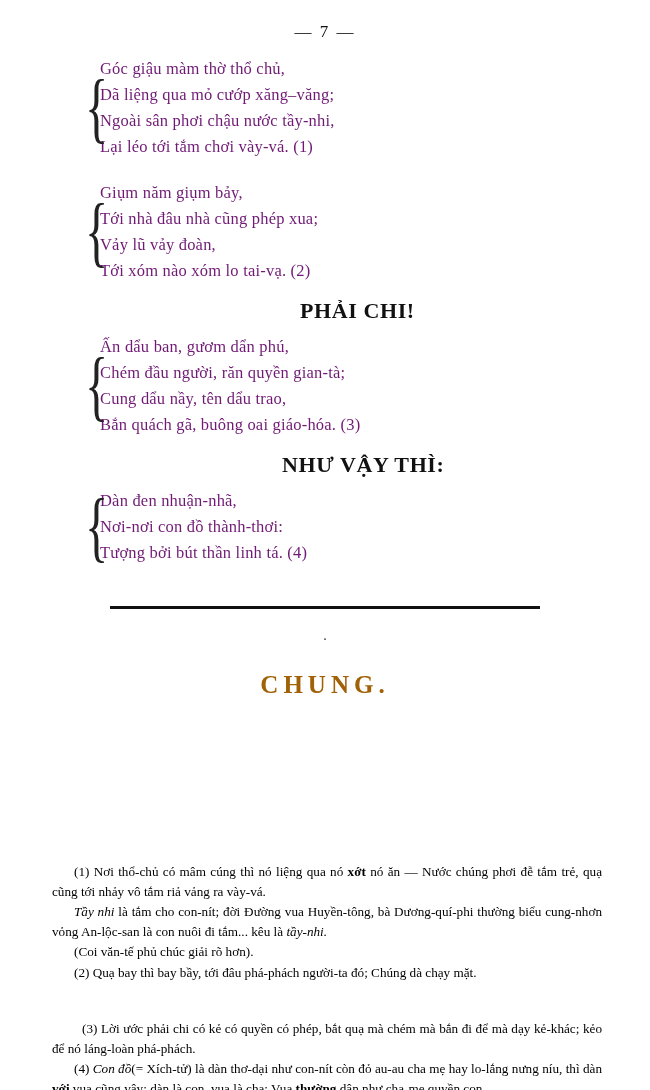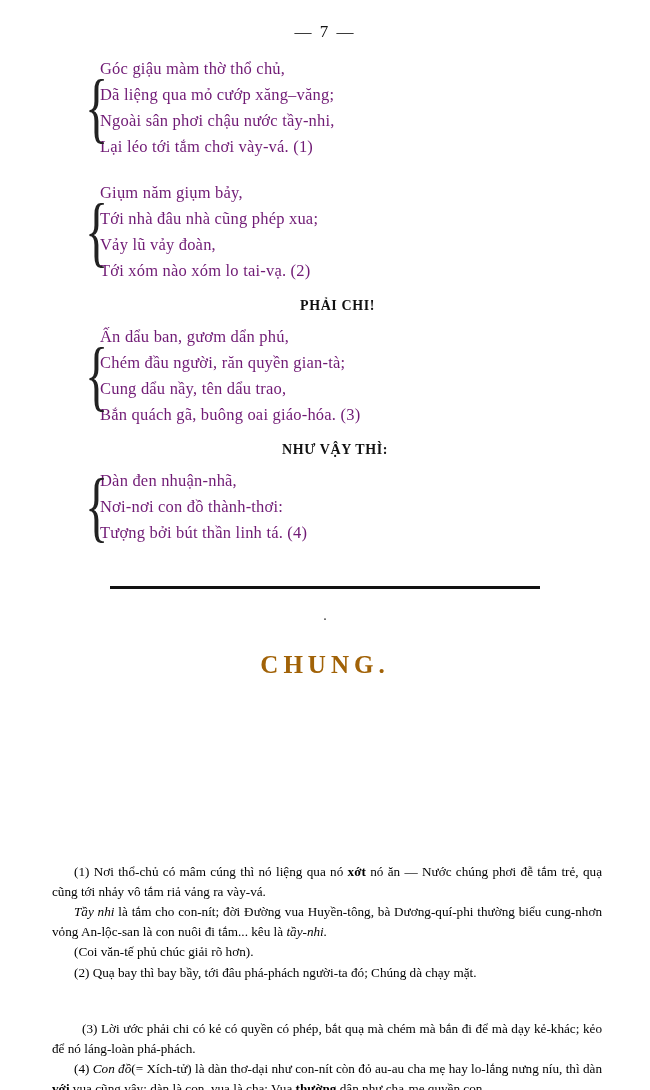--- a/index.html
+++ b/index.html
@@ -51,21 +51,21 @@
     line-height: 26px;
     letter-spacing: 0.2px;
     white-space: nowrap;
     color: #701a75;
   }
   .stanza-gap-sm { height: 14px; }
   .stanza-gap-md { height: 20px; }
   .heading-right {
     text-align: left;
     padding-left: 300px;
-    font-size: 14px;
+    font-size: 22px;
     font-weight: bold;
     letter-spacing: 0.6px;
     margin: 14px 0 10px 0;
     color: #111;
   }
   .heading-right.indent2 { padding-left: 282px; }
   .rule {
     width: 430px;
     height: 3px;
     background: #111;

